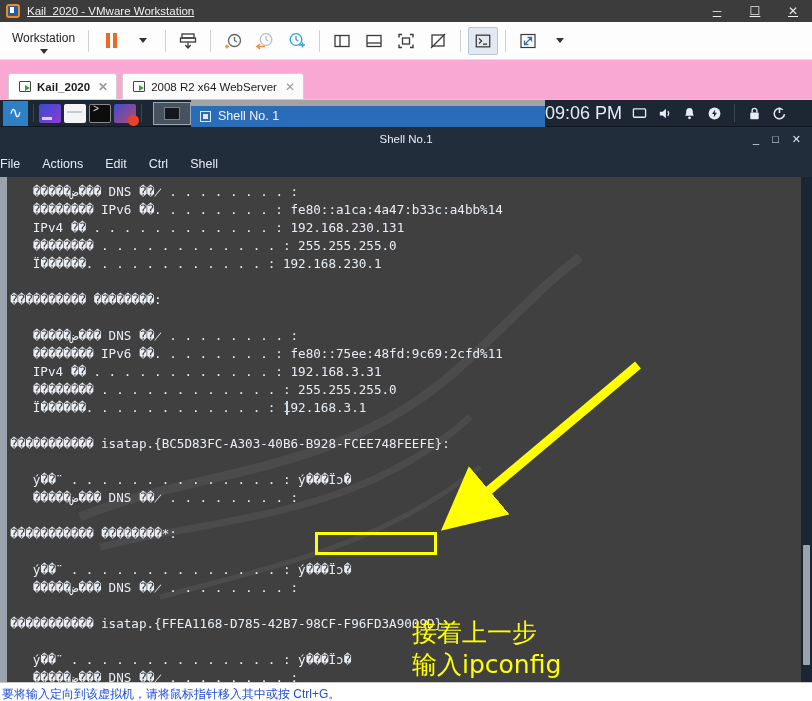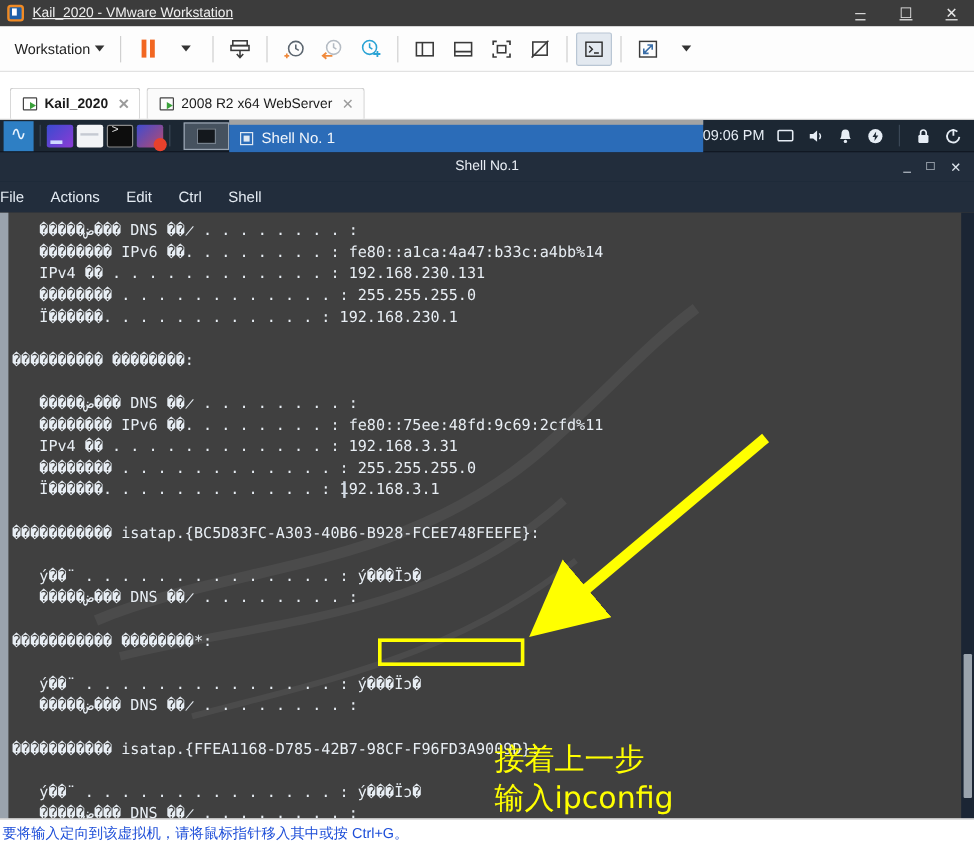--- a/index.html
+++ b/index.html
@@ -34,38 +34,38 @@
     justify-content: center; color: #e8e8e8; font-size: 12px;
   }
 
   
   .vm-toolbar {
     height: 38px; background: #fdfdfd; border-bottom: 1px solid #e2e2e2;
     display: flex; align-items: center; padding: 0 6px; gap: 2px;
   }
   .tb-item {
     display: flex; align-items: center; gap: 4px;
-    padding: 4px 6px; font-size: 12px; color: #222; height: 28px;
+    padding: 4px 6px; font-size: 12px; color: #222; height: 28px; flex-direction: column;
   }
   .tb-caret {
     width: 0; height: 0; border-left: 4px solid transparent;
     border-right: 4px solid transparent; border-top: 5px solid #333;
   }
   .tb-sep { width: 1px; height: 22px; background: #d0d0d0; margin: 0 5px; }
   .tb-btn {
     width: 30px; height: 28px; display: flex; align-items: center;
     justify-content: center;
   }
   .tb-btn.active { background: #e3e9f0; border: 1px solid #b9c6d4; border-radius: 2px; }
   .pause-bars { display: flex; gap: 3px; }
   .pause-bars i { display: block; width: 4px; height: 15px; background: #f26722; }
 
   
   .vm-tabstrip {
-    height: 40px; background: #ffffff; display: flex; align-items: flex-end;
+    height: 40px; background: #f9a8d4; display: flex; align-items: flex-end;
     padding-left: 8px; border-bottom: 1px solid #cfcfcf;
   }
   .vm-tab {
     height: 26px; display: flex; align-items: center; gap: 6px;
     padding: 0 8px 0 10px; font-size: 11.5px; color: #1b1b1b;
     background: #fbfbfb; border: 1px solid #cfcfcf; border-bottom: none;
     border-radius: 3px 3px 0 0; margin-right: 5px;
   }
   .vm-tab.active { font-weight: bold; background: #ffffff; }
   .vm-tab .tabico {
@@ -124,32 +124,32 @@
     display: flex; align-items: center; justify-content: center;
   }
   .ktask i {
     display: block; width: 16px; height: 13px; background: #14181d;
     border: 1px solid #76818d;
   }
   .kwin-active {
     flex: 1 1 auto; height: 27px; background: #2b6cb8;
     display: flex; align-items: center; gap: 7px; padding-left: 9px;
     color: #f2f6fb; font-size: 12.5px;
-    border-top: 4px solid #a3a3a3;
+    border-top: 6px solid #a3a3a3;
   }
   .kwin-active .wico {
     width: 11px; height: 11px; border: 1.3px solid #dfe8f2;
     display: inline-block; position: relative;
   }
   .kwin-active .wico::after {
     content: ""; position: absolute; inset: 2px; background: #dfe8f2;
   }
   .ktray {
     display: flex; align-items: center; gap: 10px;
-    padding-right: 10px; color: #e6edf5; font-size: 12px;
+    padding-right: 25px; color: #e6edf5; font-size: 18px;
   }
   .tico { width: 15px; height: 15px; display: block; }
 
   
   .shellwin { position: absolute; left: 0; top: 27px; width: 812px; height: 565px; }
   .shell-titlebar {
     height: 24px; background: #222d3c; color: #e9eef5;
     display: flex; align-items: center; position: relative;
     font-size: 11.5px;
     padding-left: 37px;

